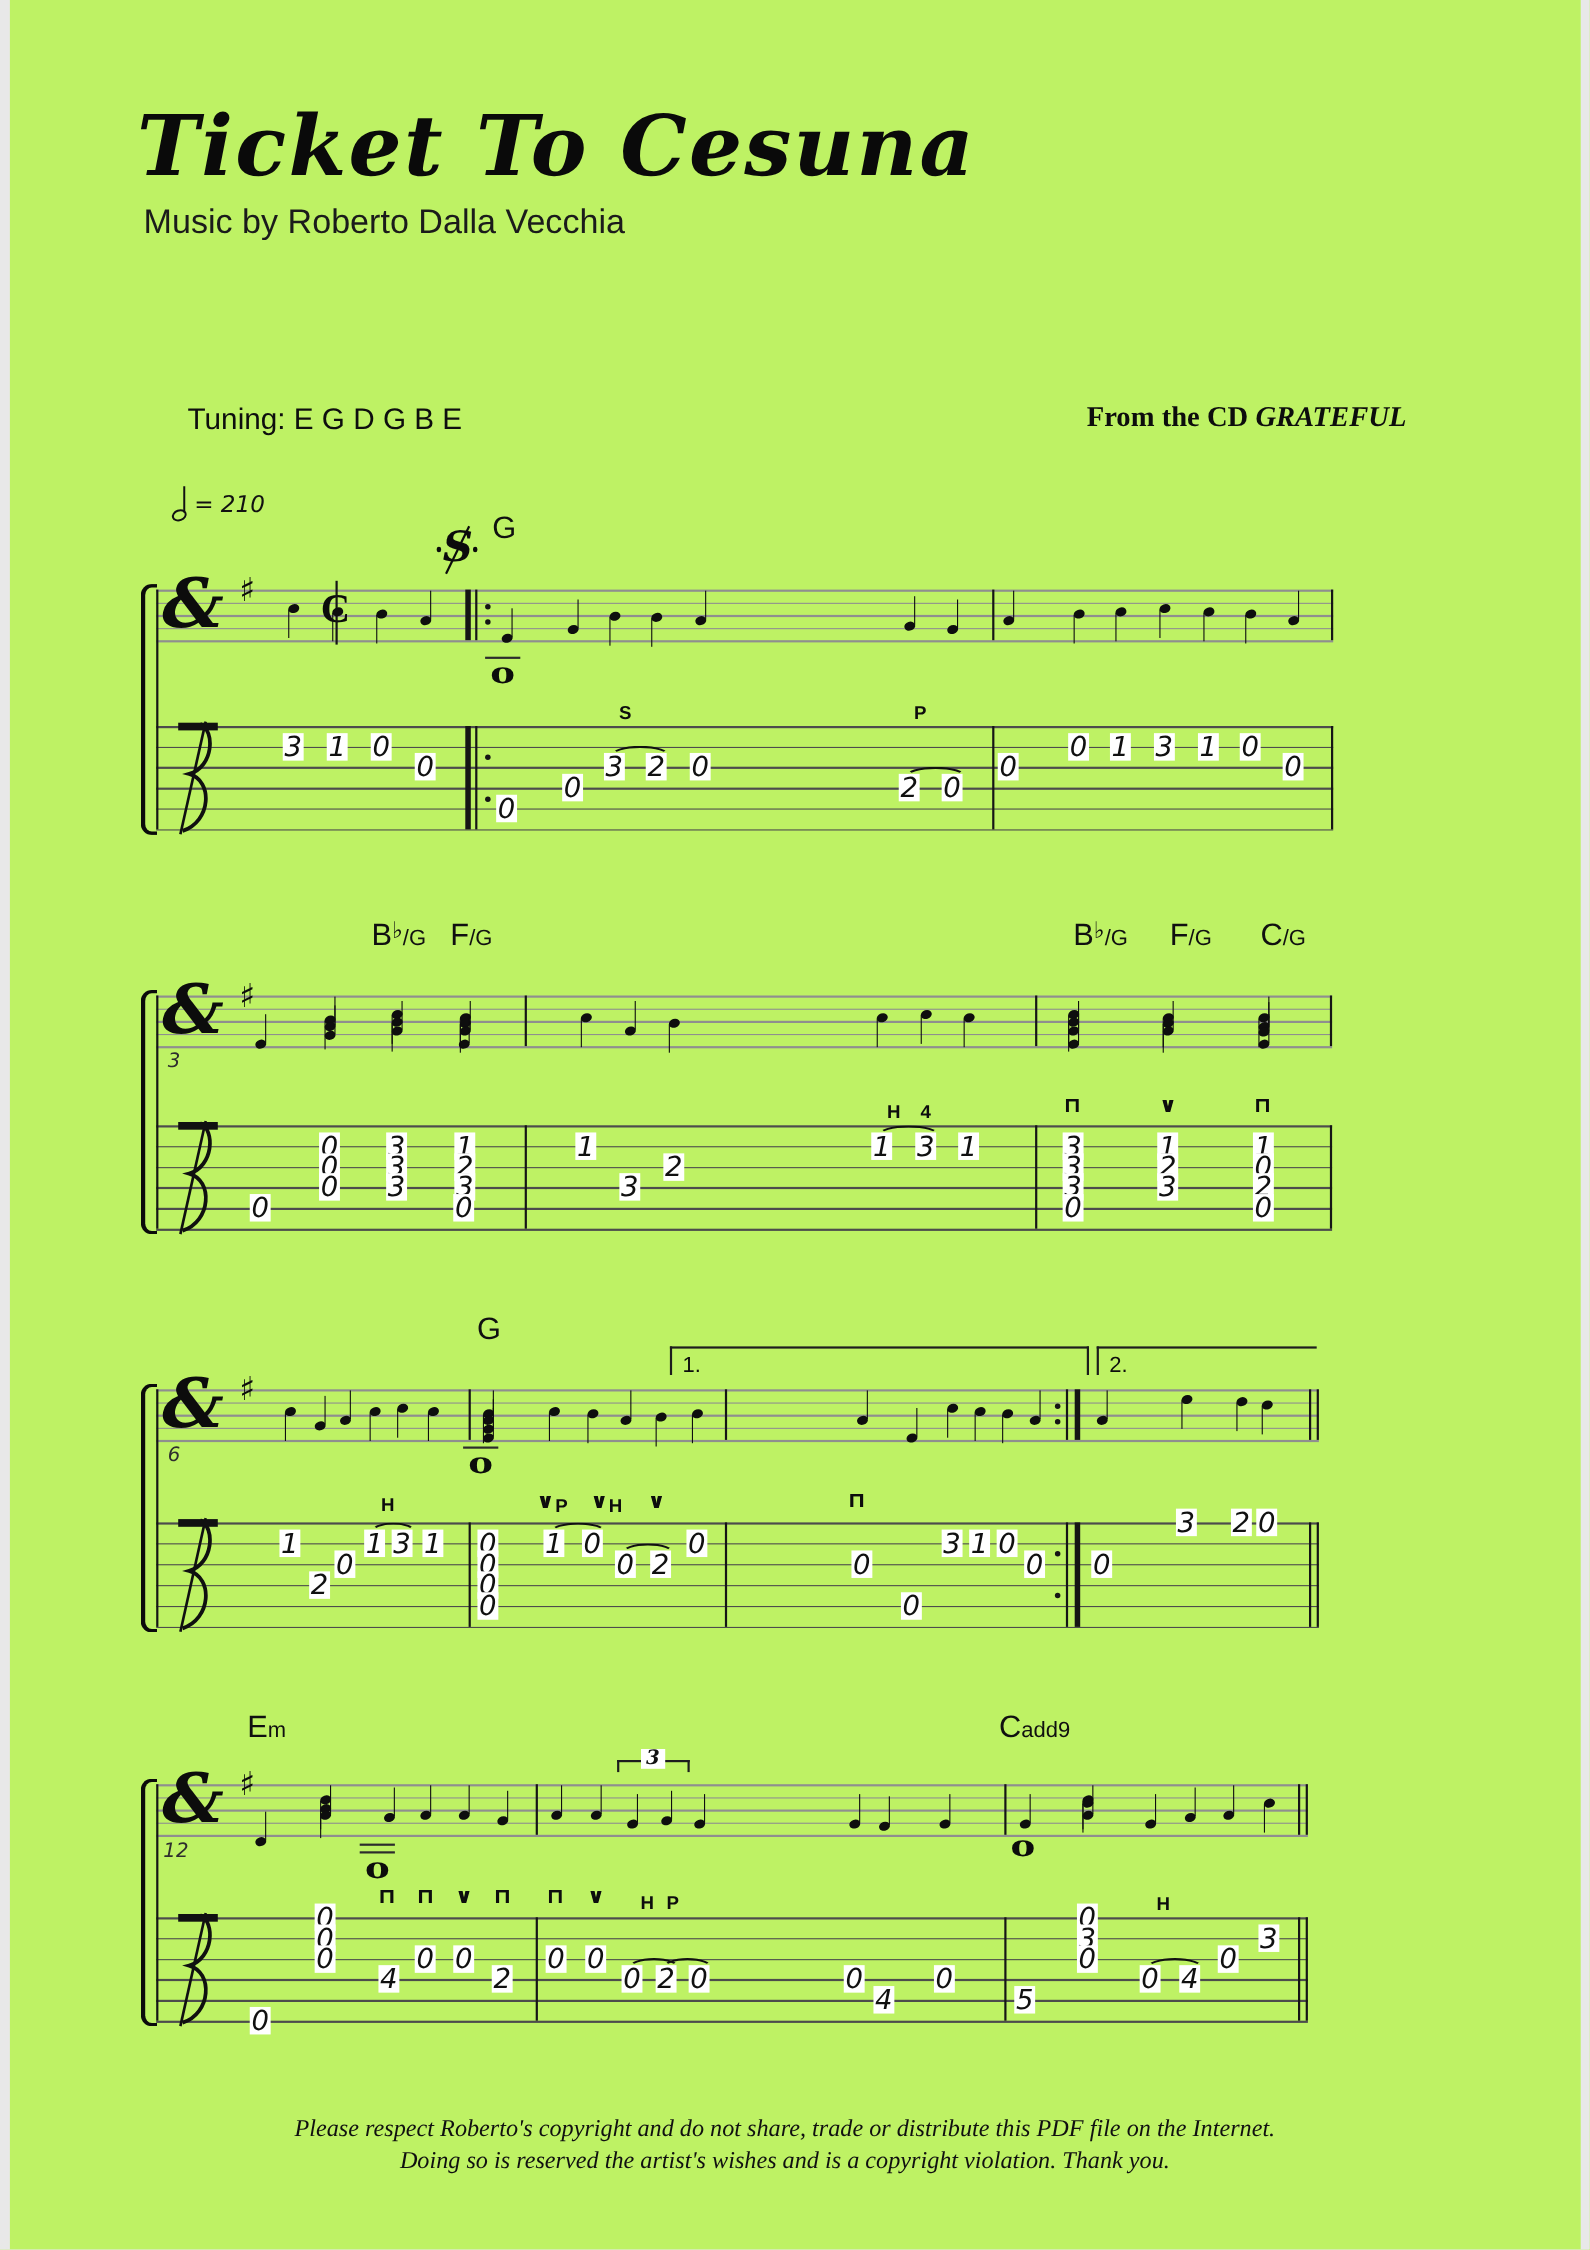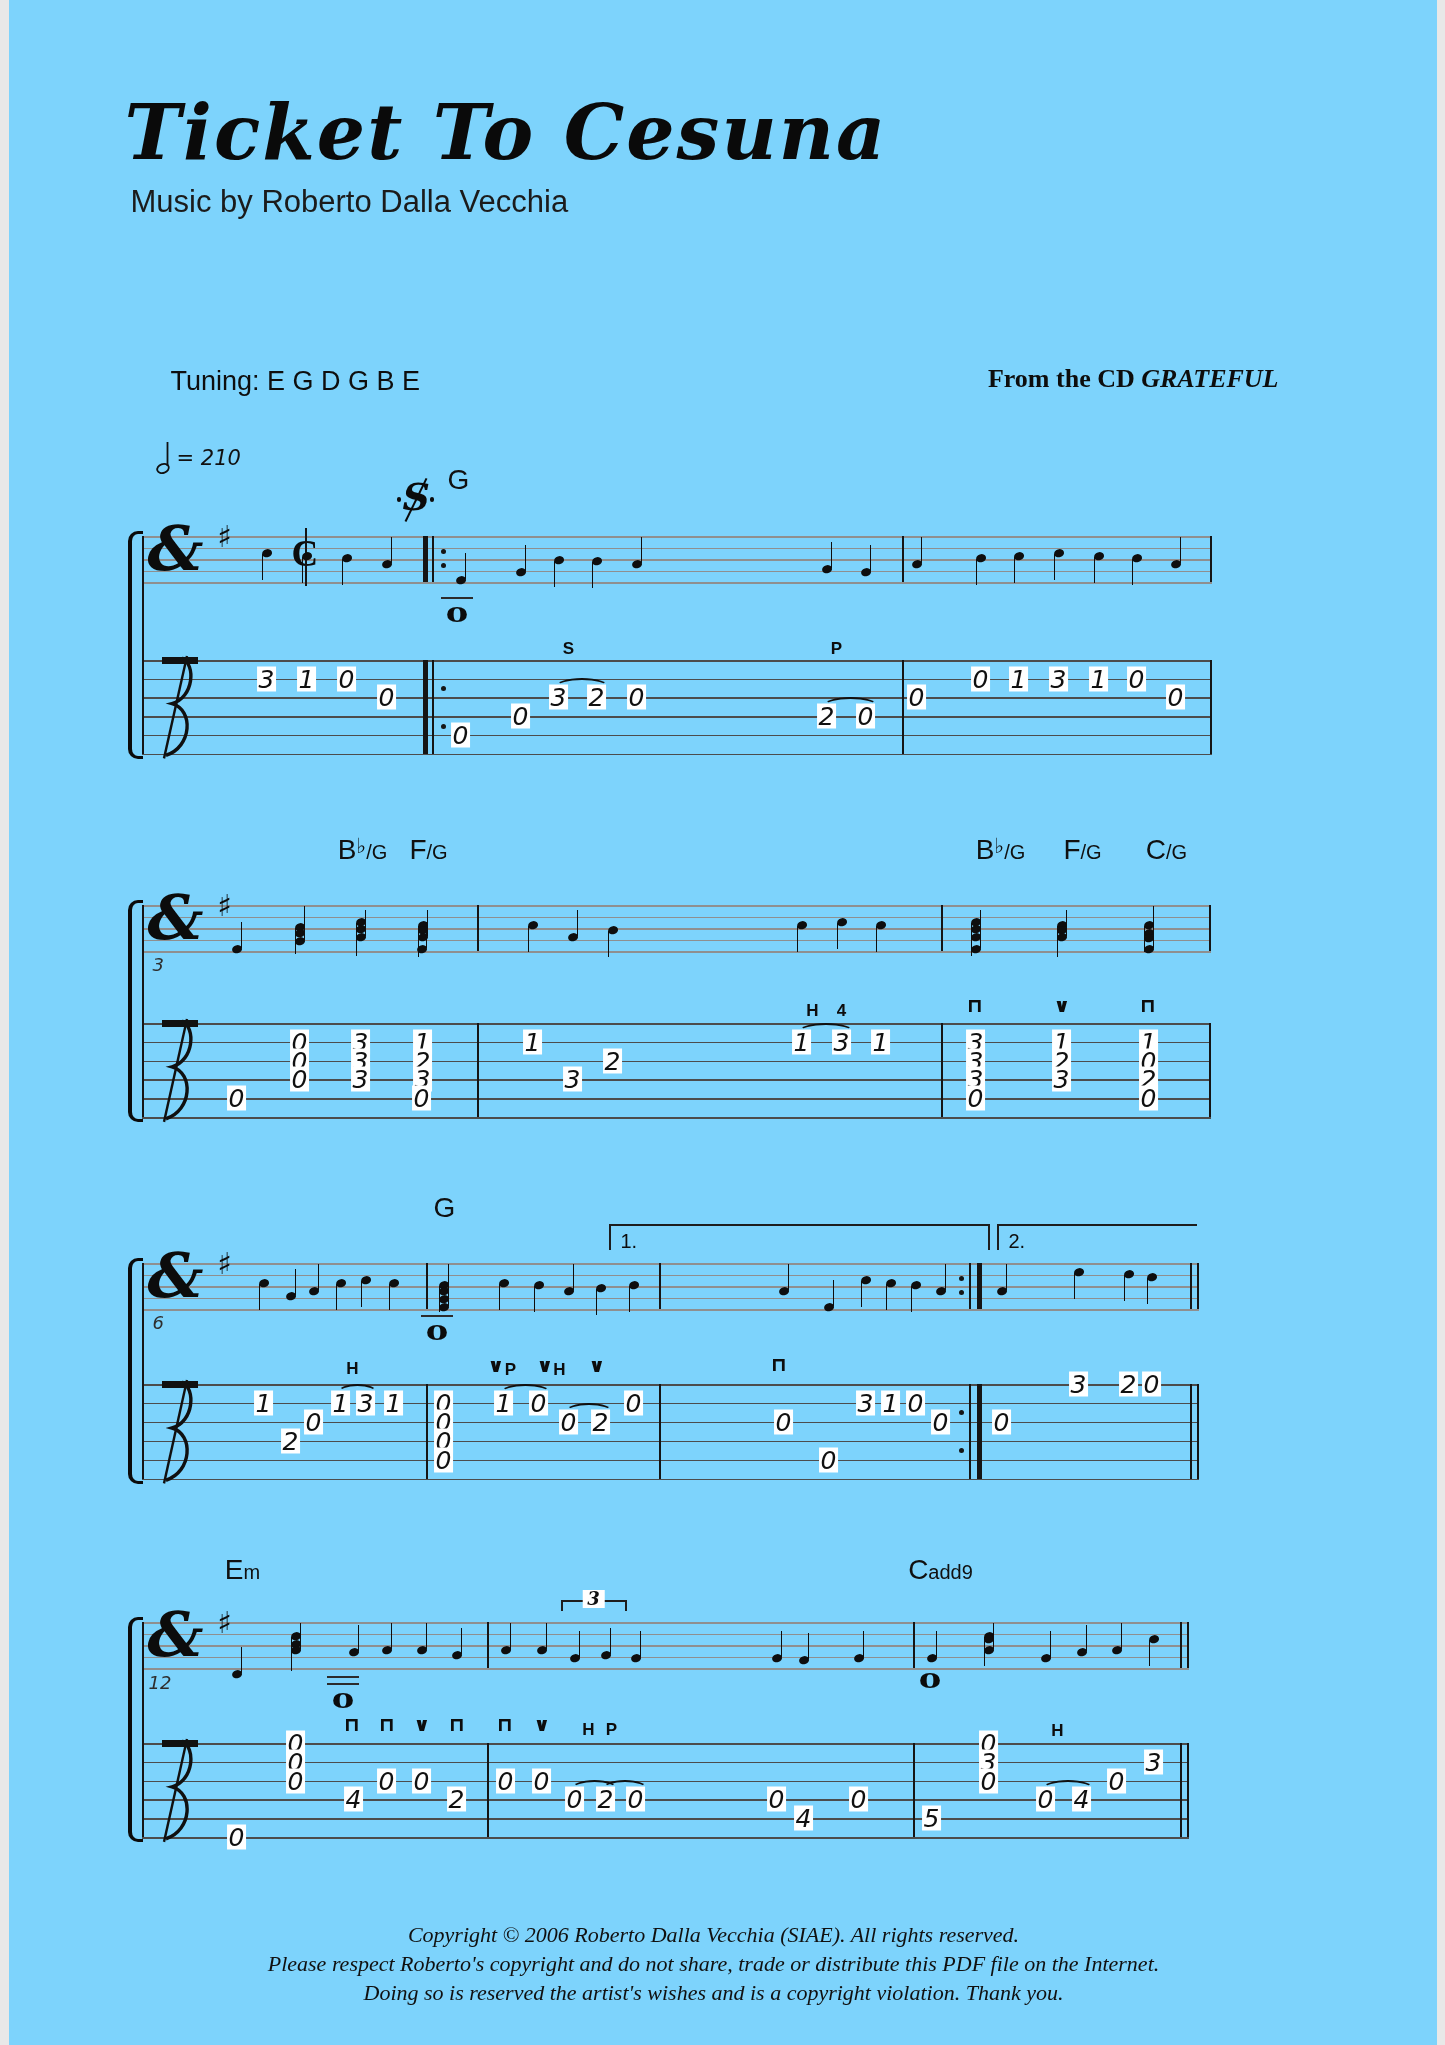--- a/index.html
+++ b/index.html
@@ -1,16 +1,16 @@
 <!DOCTYPE html>
 <html><head>
 <meta charset="utf-8">
 <style>
   html,body{margin:0;padding:0;background:#e8e8e8;}
-  #page{position:relative;width:1428px;height:2045px;background:#7dd3fc;margin:0 auto;overflow:hidden;
+  #page{position:relative;width:1428px;height:2045px;background:#bef264;margin:0 auto;overflow:hidden;
         font-family:"Liberation Sans",sans-serif;color:#111;}
   .abs{position:absolute;}
   .title{position:absolute;left:116px;top:88px;font-family:"DejaVu Serif",serif;font-style:italic;font-weight:bold;
          font-size:76px;letter-spacing:2px;color:#0a0a0a;white-space:nowrap;}
   .subtitle{position:absolute;left:122px;top:184px;font-size:31px;color:#1b1b1b;white-space:nowrap;}
   .tuning{position:absolute;left:162px;top:366px;font-size:27px;color:#0e0e0e;white-space:nowrap;}
   .cdblock{position:absolute;right:158px;top:362px;text-align:right;font-family:"Liberation Serif",serif;
            font-weight:bold;font-size:26px;line-height:34px;color:#0d0d0d;white-space:nowrap;}
   .cdblock .it{font-style:italic;}
   .tempo{position:absolute;left:146px;top:440px;display:flex;align-items:flex-start;gap:6px;}
@@ -69,21 +69,20 @@
     <div><span>From the CD </span><span class="it">GRATEFUL</span></div>
   </div>
   <div class="tempo">
     <svg width="16" height="38">
       <line x1="12.5" y1="2" x2="12.5" y2="26" stroke="#111" stroke-width="1.8"></line>
       <ellipse cx="8" cy="28.5" rx="6" ry="4.4" fill="none" stroke="#111" stroke-width="1.8" transform="rotate(-20 8 28.5)"></ellipse>
     </svg>
     <span class="tval">= 210</span>
   </div>
   <div class="footer">
-    <div>Copyright © 2006 Roberto Dalla Vecchia (SIAE). All rights reserved.</div>
     <div>Please respect Roberto's copyright and do not share, trade or distribute this PDF file on the Internet.</div>
     <div>Doing so is reserved the artist's wishes and is a copyright violation. Thank you.</div>
   </div>
 <div class="nline" style="left: 133px; top: 536px; width: 1070px;"></div>
     <div class="nline" style="left: 133px; top: 547.6px; width: 1070px;"></div>
     <div class="nline" style="left: 133px; top: 559.2px; width: 1070px;"></div>
     <div class="nline" style="left: 133px; top: 570.8px; width: 1070px;"></div>
     <div class="nline" style="left: 133px; top: 582.4px; width: 1070px;"></div>
     <div class="tline" style="left: 133px; top: 660px; width: 1070px;"></div>
     <div class="tline" style="left: 133px; top: 678.7px; width: 1070px;"></div>

